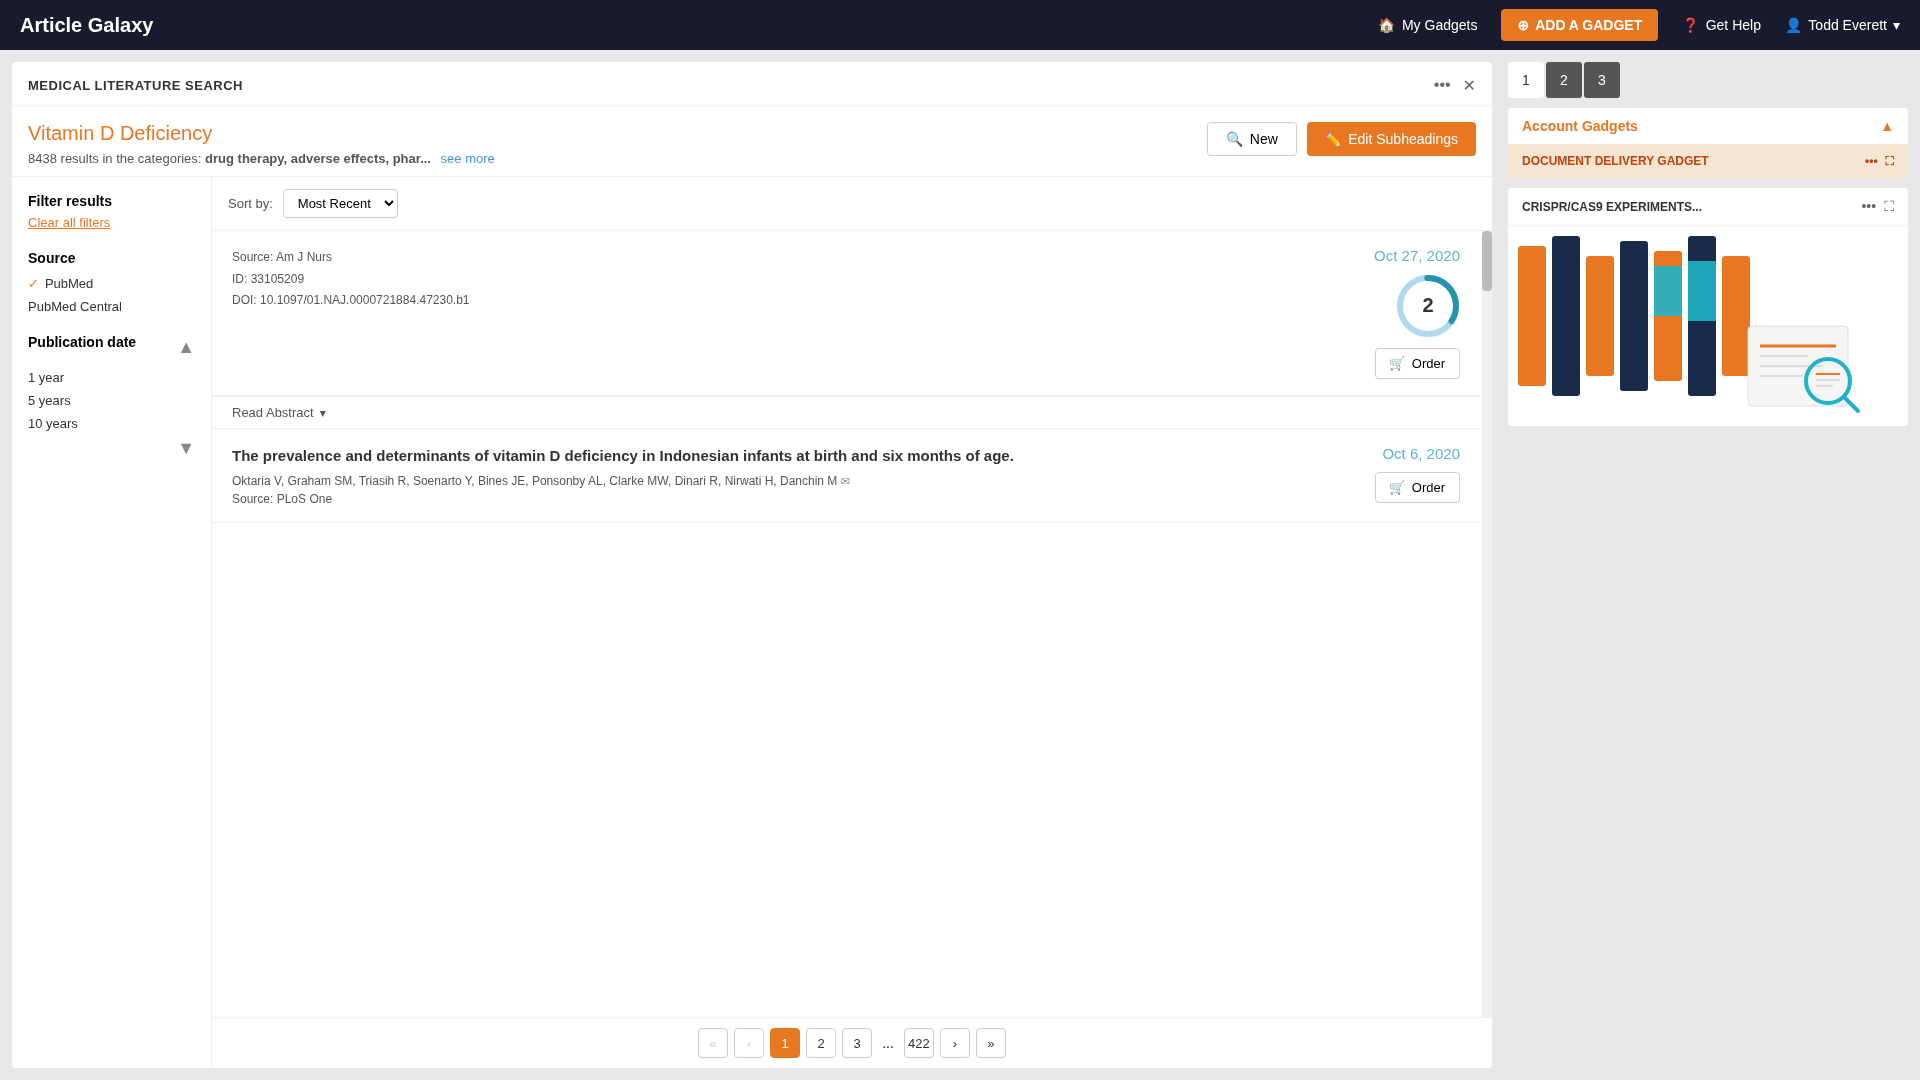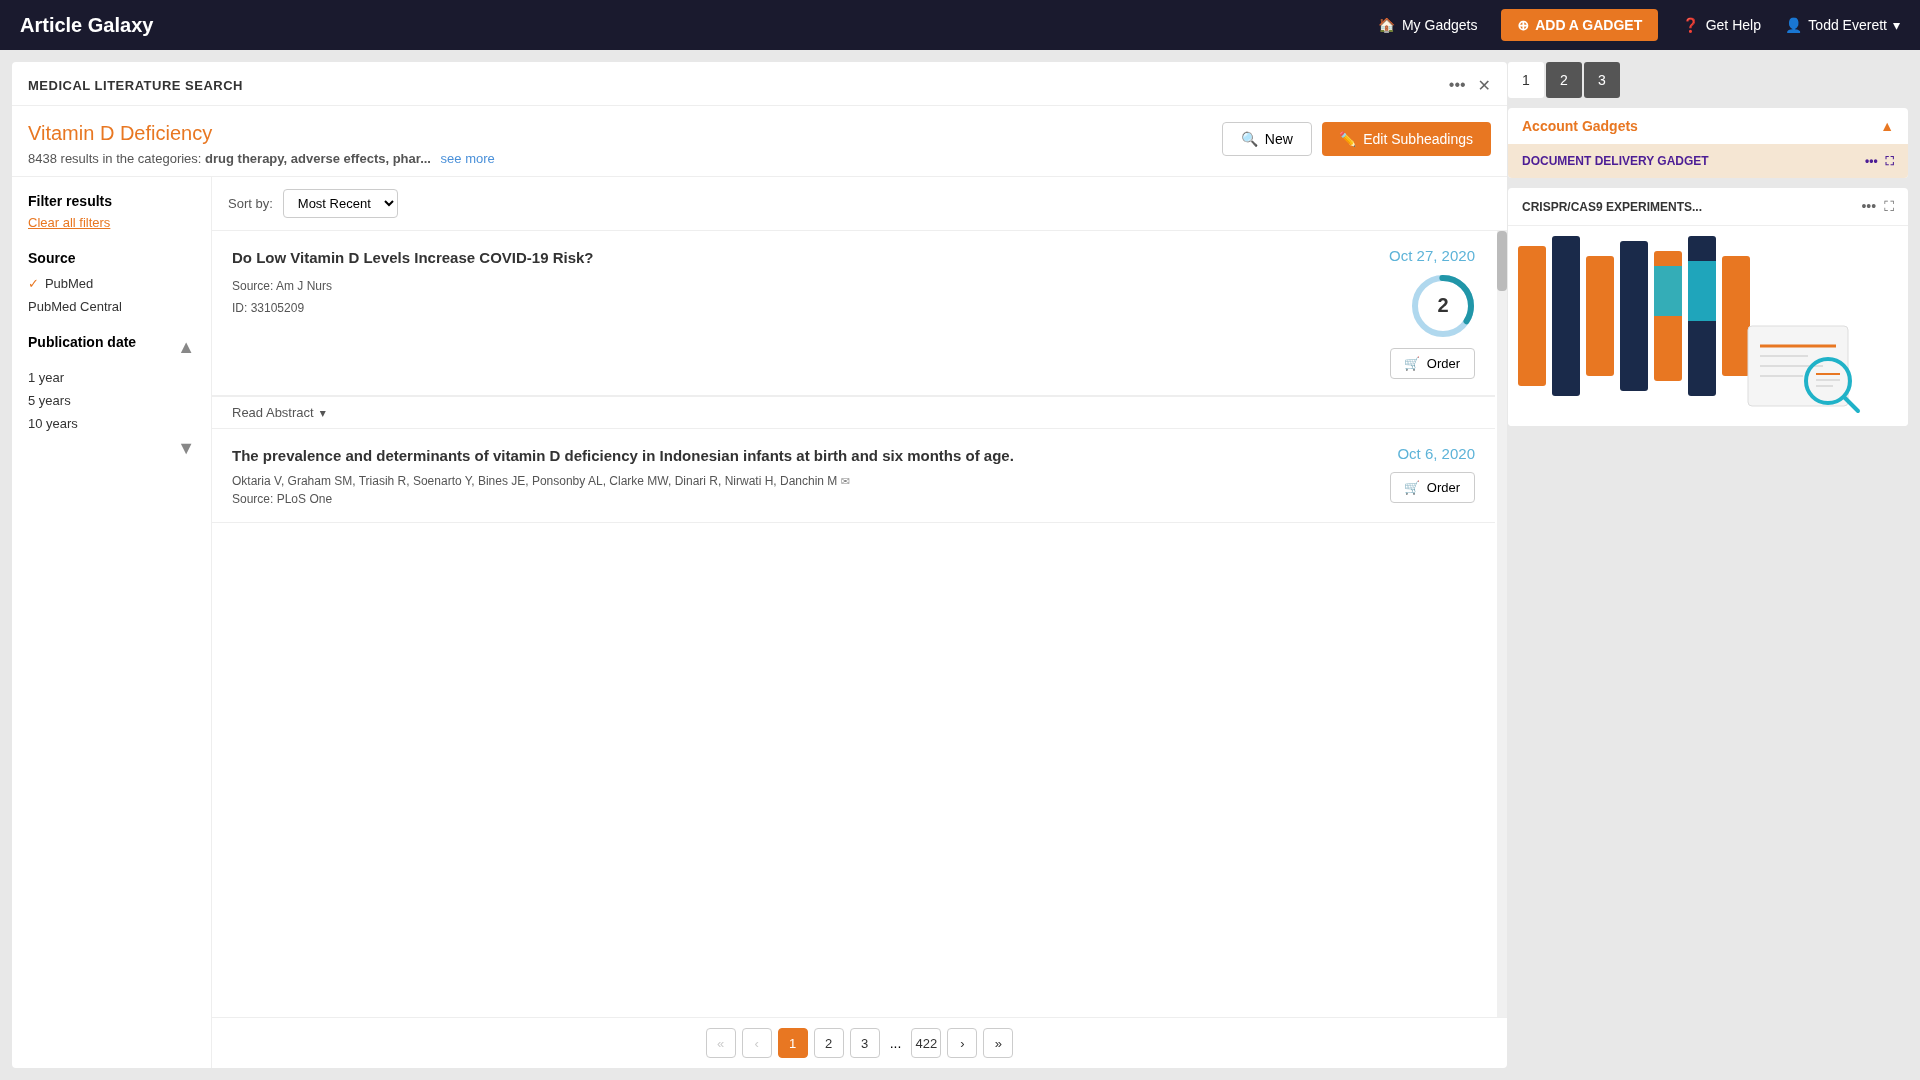--- a/index.html
+++ b/index.html
@@ -44,21 +44,21 @@
       display: flex;
       align-items: center;
       gap: 6px;
       font-size: 14px;
       font-weight: bold;
     }
 
     
     .main-layout {
       display: flex;
-      gap: 1px;
+      gap: 16px;
       padding: 12px;
       height: calc(1080px - 50px);
     }
 
     
     .left-panel {
       flex: 1;
       background: white;
       border-radius: 4px;
       overflow: hidden;
@@ -447,21 +447,21 @@
       color: #e87722;
     }
     .gadget-sub-header {
       background: #f5e6d3;
       padding: 10px 14px;
       display: flex;
       align-items: center;
       justify-content: space-between;
       font-size: 12px;
       font-weight: bold;
-      color: #4c1d95;
+      color: #c2410c;
     }
     .gadget-icons {
       display: flex;
       gap: 8px;
     }
     .gadget-body {
       padding: 16px;
       display: flex;
       flex-direction: column;
       align-items: center;
@@ -642,24 +642,24 @@
             <option>Most Cited</option>
             <option>Oldest</option>
           </select>
         </div>
 
         <div class="results-scroll-area">
           <div class="results-list" style="overflow-y:scroll; padding-right:12px;">
 
             <div class="article-item">
               <div class="article-content">
-                <div class="article-title">Do Low Vitamin D Levels Increase COVID-19 Risk?</div>
                 <div class="article-meta">
                   <div>Source: Am J Nurs</div>
                   <div>ID: 33105209</div>
+                  <div>DOI: 10.1097/01.NAJ.0000721884.47230.b1</div>
                 </div>
               </div>
               <div class="article-actions">
                 <span class="article-date">Oct 27, 2020</span>
                 <div style="position:relative; width:64px; height:64px;">
                   <svg width="64" height="64" viewBox="0 0 64 64">
                     <circle cx="32" cy="32" r="28" fill="none" stroke="#b0d8ee" stroke-width="6"></circle>
                     <circle cx="32" cy="32" r="28" fill="none" stroke="#2196a8" stroke-width="6" stroke-dasharray="60 115" stroke-linecap="round" transform="rotate(-90 32 32)"></circle>
                     <text x="32" y="38" text-anchor="middle" font-size="20" font-weight="bold" fill="#333">2</text>
                   </svg>

